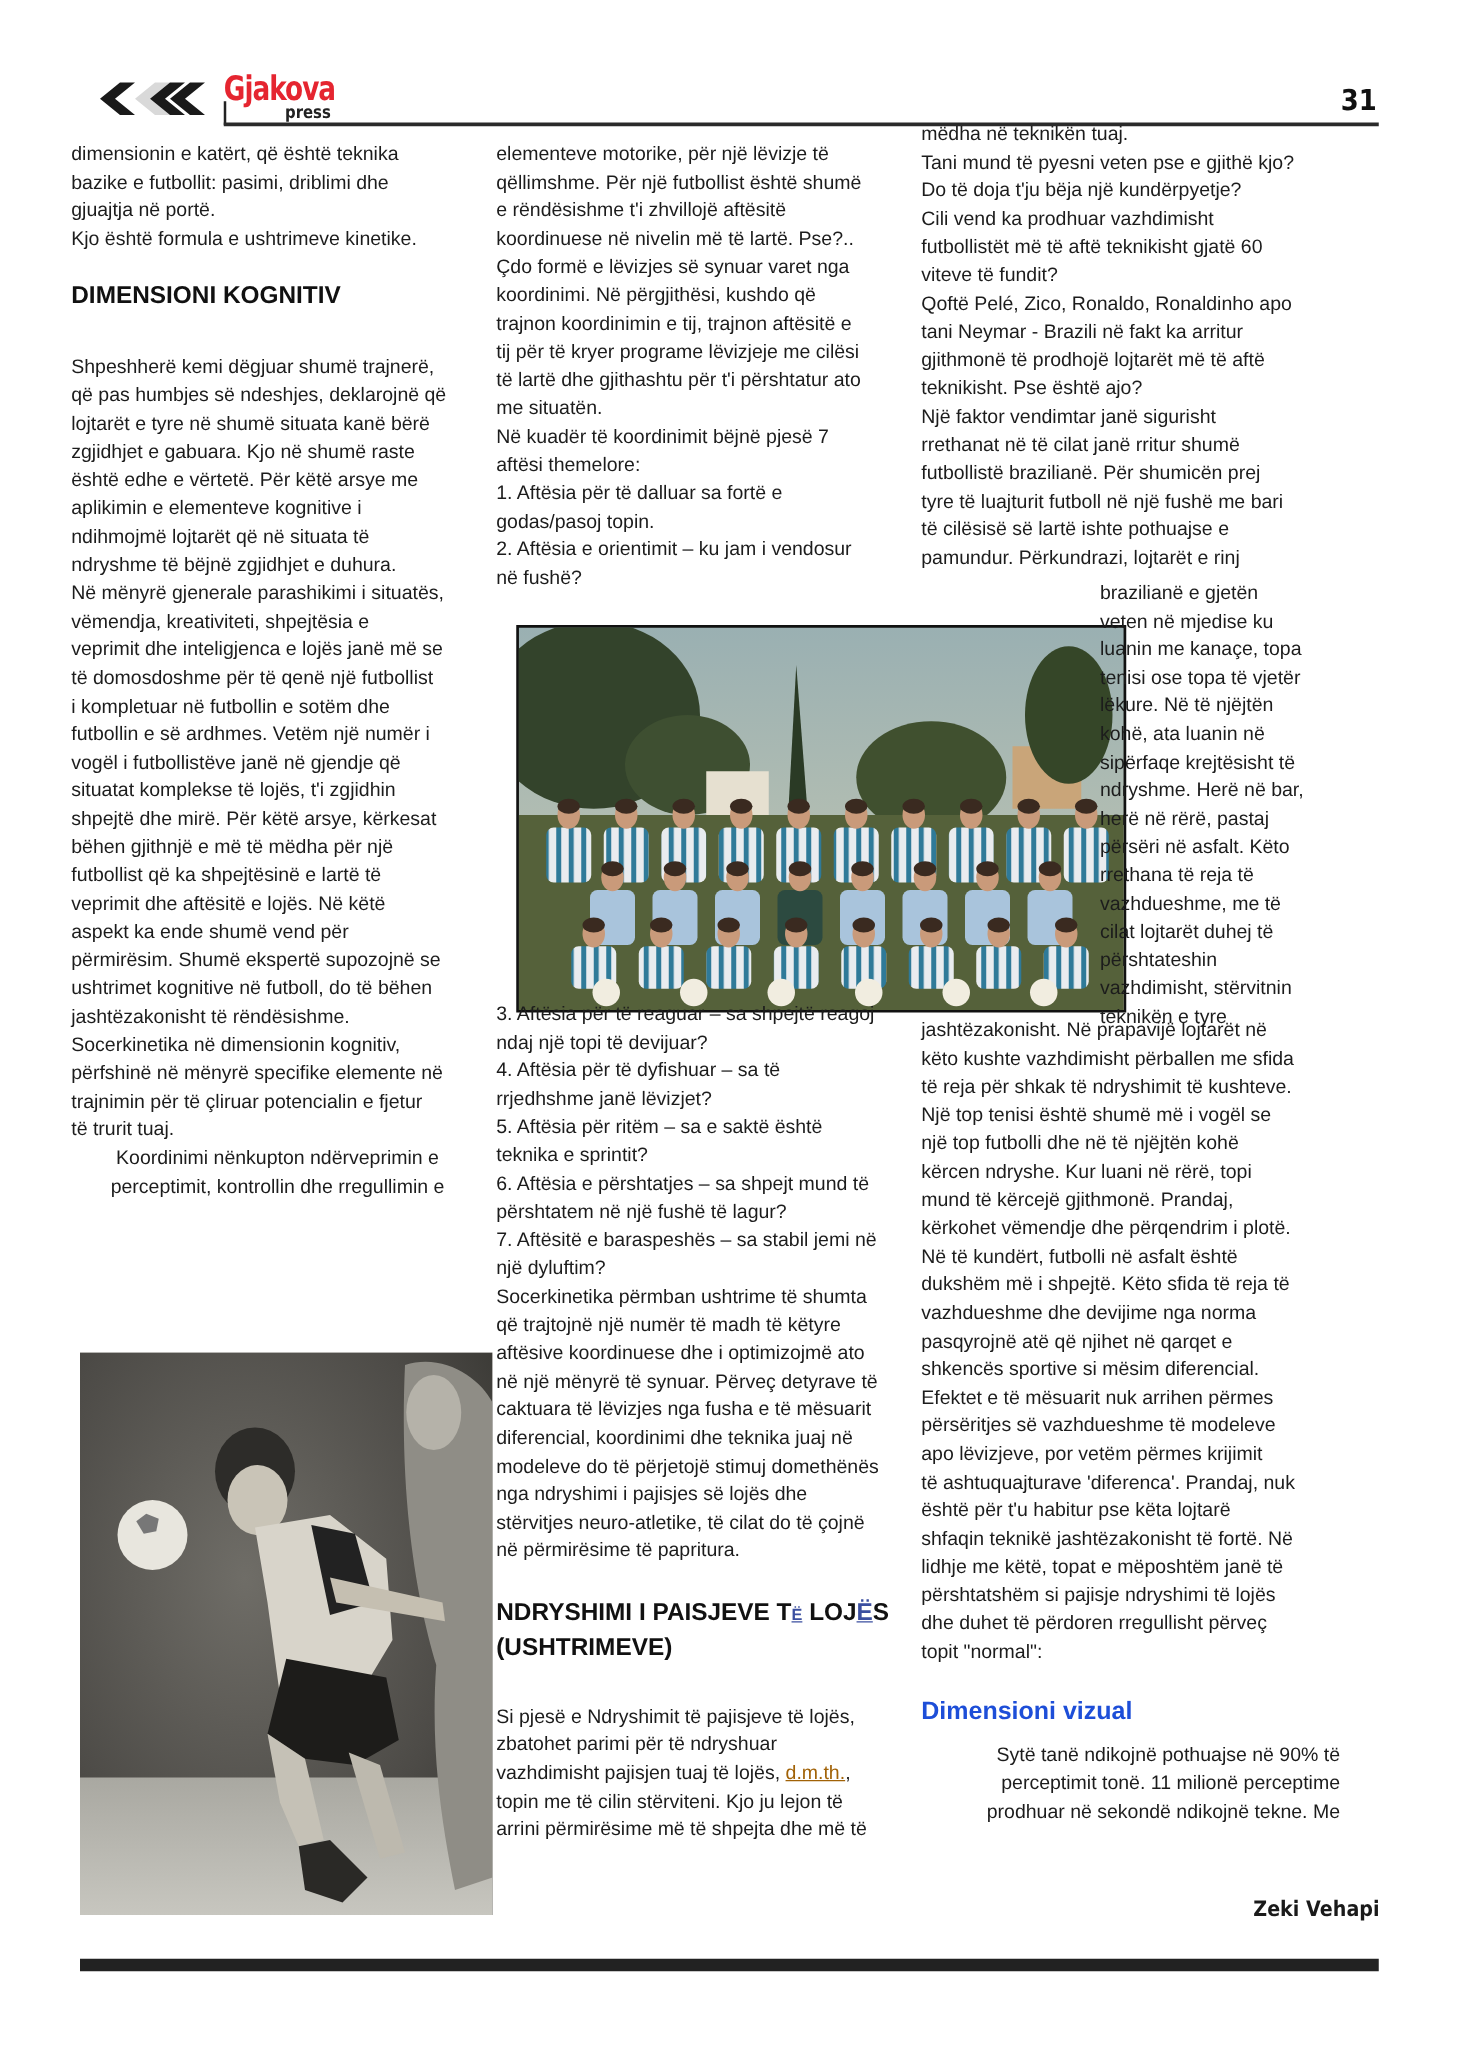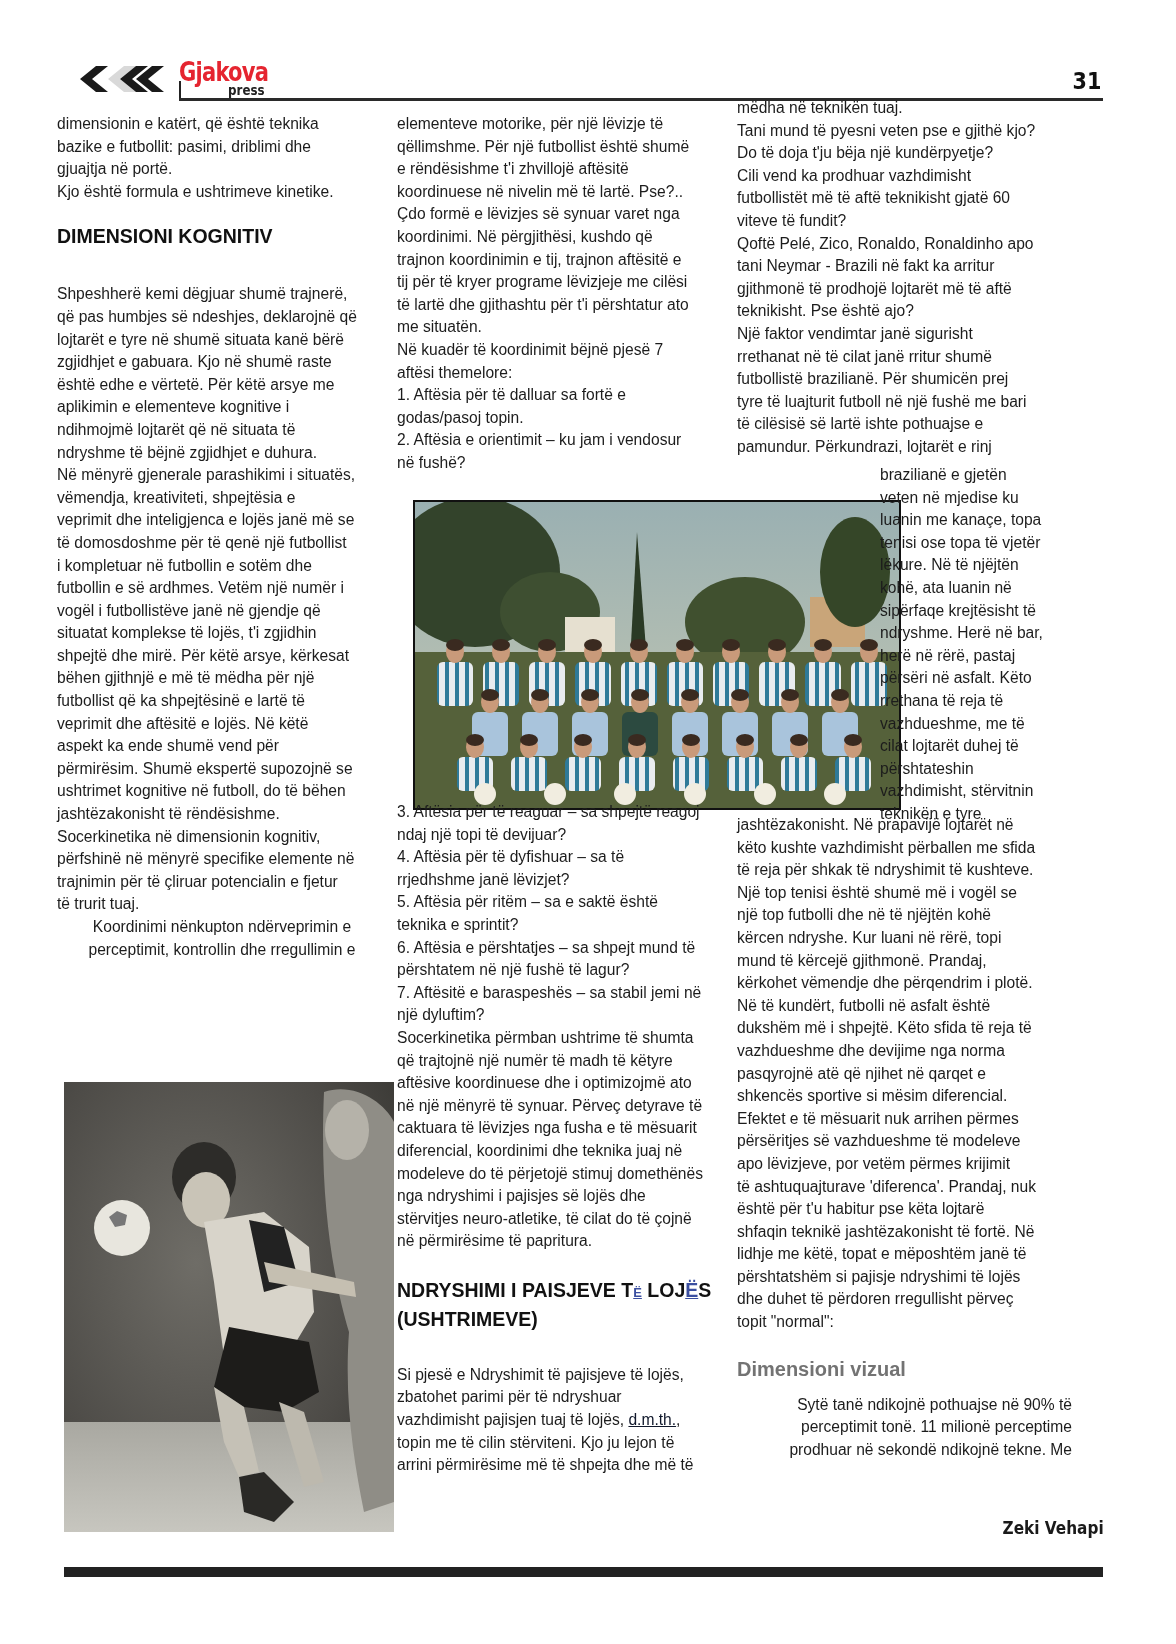--- a/index.html
+++ b/index.html
@@ -15,22 +15,22 @@
   .logo-bracket { position:absolute; left:179px; top:81px; width:2px; height:19px; background:#222; }
   .header-rule { position:absolute; left:179px; top:98px; width:924px; height:3px; background:#2a2a2a; }
   .page-num { position:absolute; left:1071px; top:70px; font-family:"DejaVu Sans", sans-serif;
               font-weight:bold; font-size:23px; color:#111; line-height:1; transform:scaleX(0.9); }
 
   
   .col { position:absolute; font-size:15.6px; line-height:22.6px; color:#1c1c1c;
          font-family:"Liberation Sans", sans-serif; }
   .col p { margin:0; }
   .h2 { font-weight:bold; font-size:19.5px; line-height:26px; color:#111; margin:0; }
-  .h3 { font-weight:bold; font-size:20px; line-height:26px; color:#737373; margin:0; }
-  .link { color:#0f172a; text-decoration:underline; }
+  .h3 { font-weight:bold; font-size:20px; line-height:26px; color:#1d4ed8; margin:0; }
+  .link { color:#a16207; text-decoration:underline; }
   .ul-blue { color:#3b4fa0; text-decoration:underline; }
 
   
   .photo-team { position:absolute; left:413px; top:500px; width:488px; height:310px;
                 background:#111; padding:2px; box-sizing:border-box; overflow:hidden; }
   .photo-action { position:absolute; left:64px; top:1082px; width:330px; height:450px;
                   overflow:hidden; background:#8b8a84; }
 
   .footer-bar { position:absolute; left:64px; top:1567px; width:1039px; height:10px; background:#222; }
   .author { position:absolute; left:997px; top:1518px; font-weight:bold; font-size:17px;

